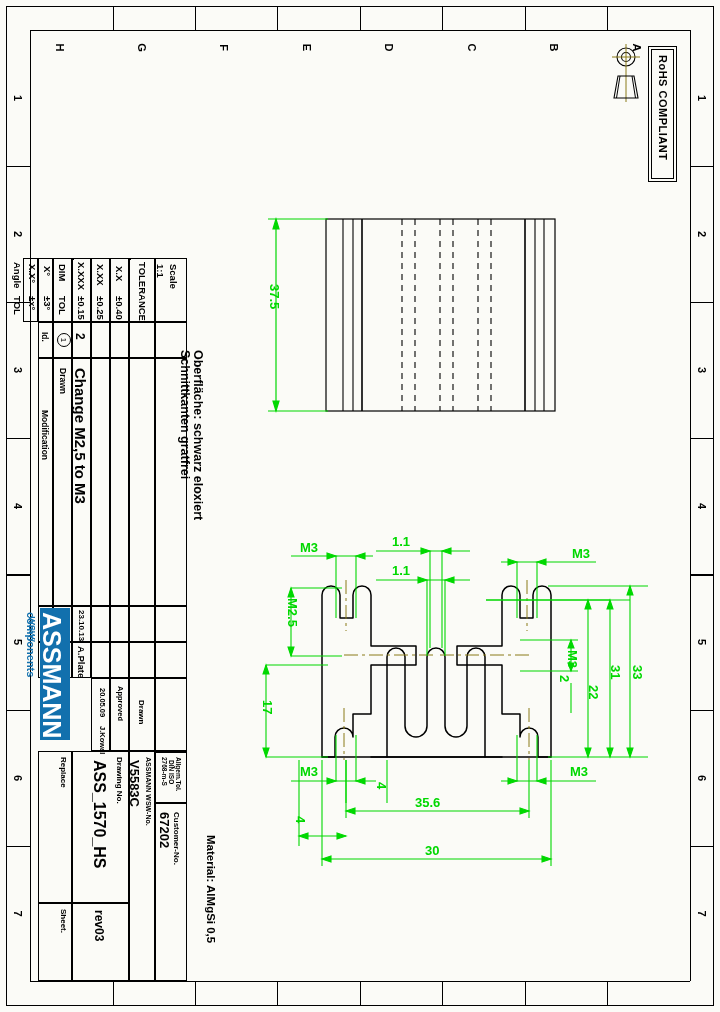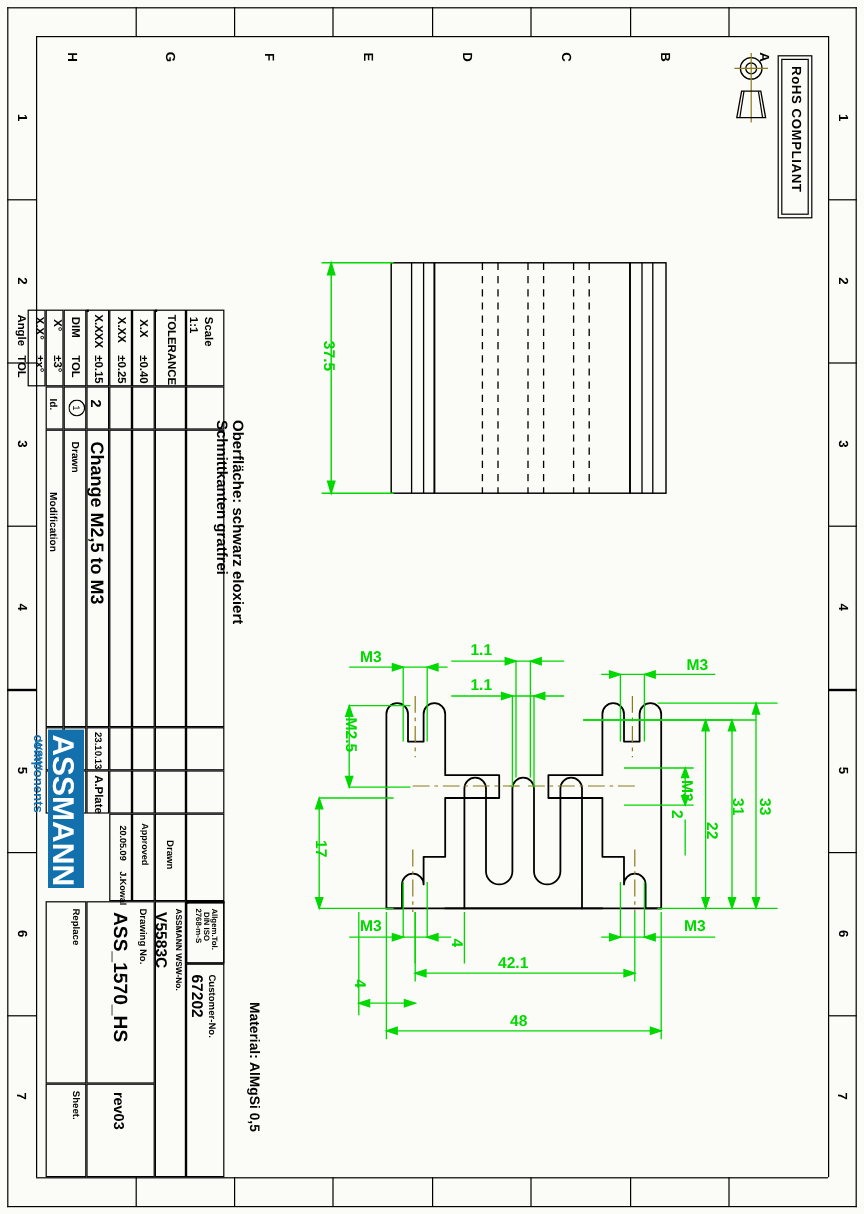--- a/index.html
+++ b/index.html
@@ -442,23 +442,23 @@
   <div class="dim" style="left:300px;top:598px;">M2.5</div>
   <div class="dim" style="left:275px;top:700px;">17</div>
   <div class="dimh" style="left:300px;top:764px;">M3</div>
   <div class="dimh" style="left:570px;top:764px;">M3</div>
   <div class="dim" style="left:580px;top:650px;">M3</div>
   <div class="dim" style="left:572px;top:675px;">2</div>
   <div class="dim" style="left:601px;top:685px;">22</div>
   <div class="dim" style="left:623px;top:665px;">31</div>
   <div class="dim" style="left:645px;top:665px;">33</div>
   <div class="dim" style="left:389px;top:782px;">4</div>
-  <div class="dimh" style="left:415px;top:795px;">42.1</div>
+  <div class="dimh" style="left:415px;top:795px;">35.6</div>
   <div class="dim" style="left:308px;top:816px;">4</div>
-  <div class="dimh" style="left:425px;top:843px;">48</div>
+  <div class="dimh" style="left:425px;top:843px;">30</div>
 
   <div class="rt" style="left:205px;top:350px;font-size:12.5px;font-weight:bold;">Oberfläche: schwarz eloxiert</div>
   <div class="rt" style="left:192px;top:350px;font-size:12.5px;font-weight:bold;">Schnittkanten gratfrei</div>
   <div class="rt" style="left:217px;top:835px;font-size:11.5px;font-weight:bold;">Material: AlMgSi 0,5</div>
 
   <div class="cell" style="left:155px;top:258px;width:32px;height:64px;"></div>
   <div class="ctext" style="left:179px;top:264px;font-size:9.5px;font-weight:bold;">Scale</div>
   <div class="ctext" style="left:166px;top:264px;font-size:9.5px;font-weight:bold;">1:1</div>
 
   <div class="cell" style="left:155px;top:322px;width:32px;height:36px;"></div>

